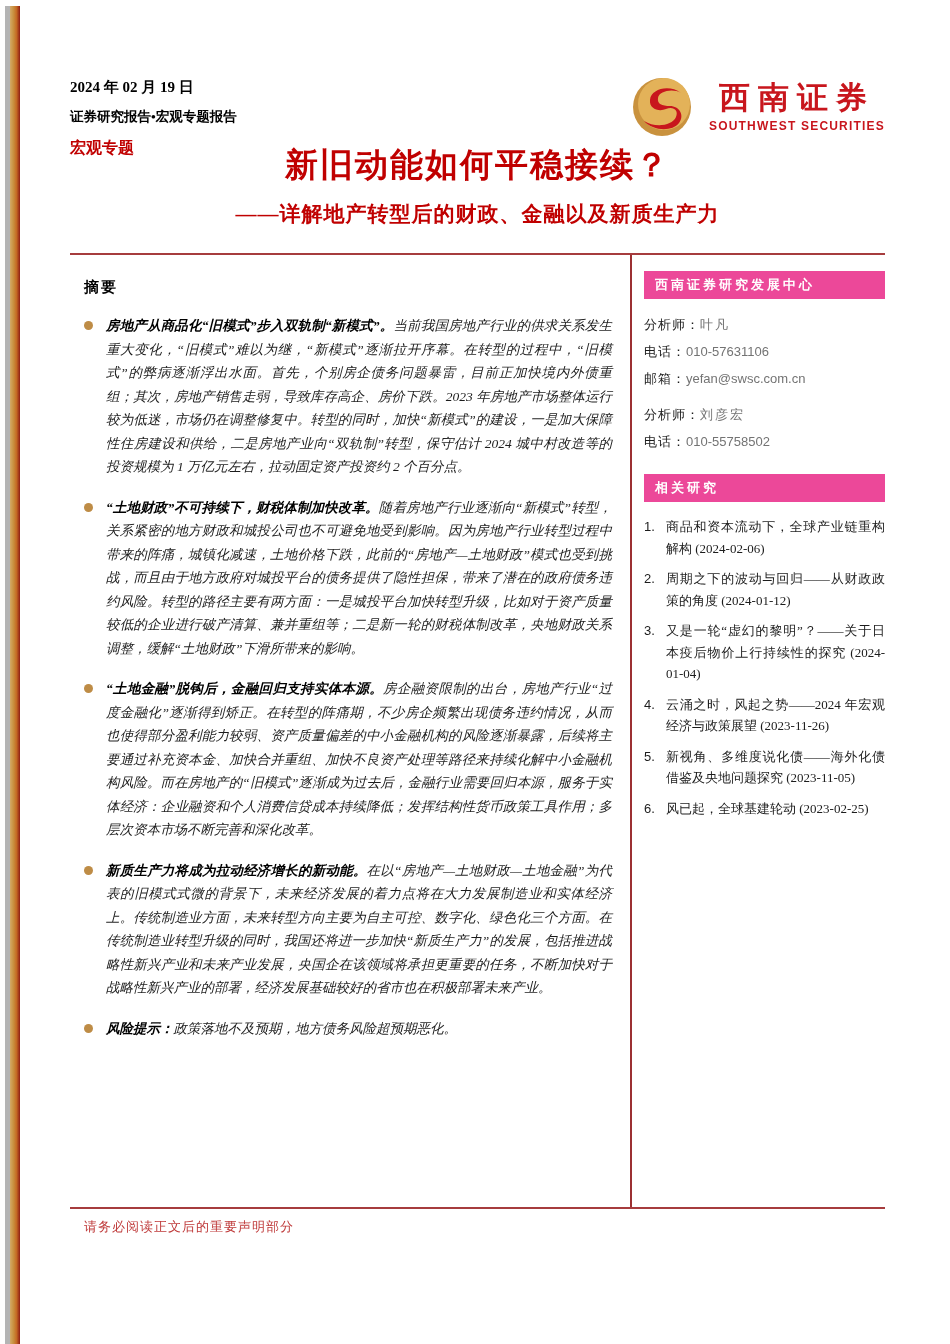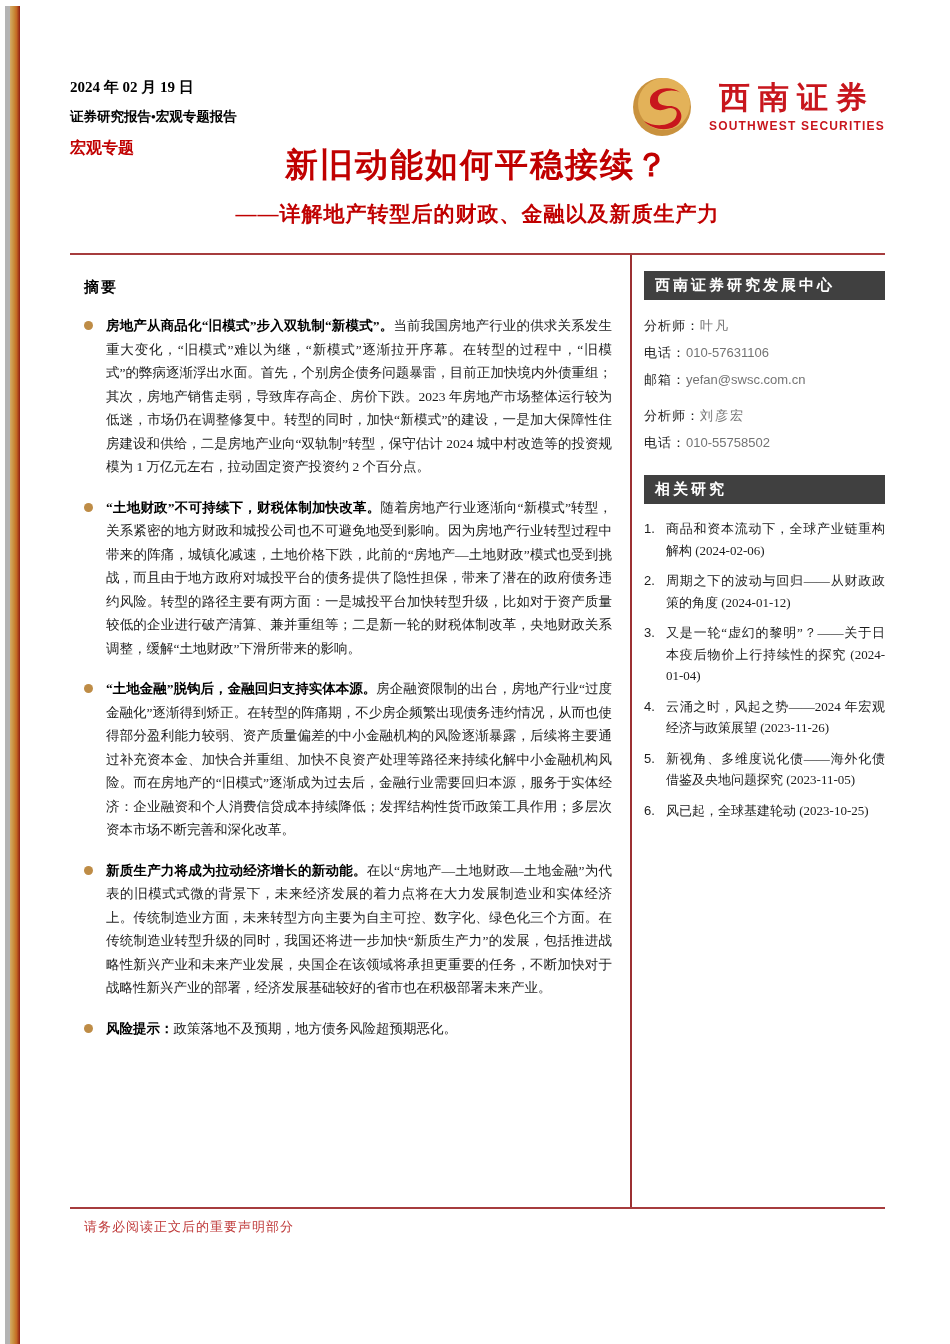--- a/index.html
+++ b/index.html
@@ -45,25 +45,25 @@
   
   .columns { display:flex; height:952px; }
   .content { flex:0 0 560px; padding:9px 18px 0 14px; }
   .vdivider { width:2px; background:#9c3032; height:100%; flex:0 0 2px; }
   .sidebar { flex:1; padding-left:12px; }
 
   .abstract-heading { font-size:15px; font-weight:bold; color:#000; margin-top:14px; letter-spacing:2px; }
 
   .bullet { display:flex; margin-top:17px; }
   .bullet-dot { flex:0 0 9px; width:9px; height:9px; border-radius:50%; background:#be8c46; margin-top:7px; margin-right:13px; }
-  .bullet-text { font-size:13.5px; line-height:23.5px; text-align:justify; color:#1c1c1c; }
+  .bullet-text { font-size:13.5px; line-height:23.5px; text-align:justify; color:#1c1c1c;font-style:italic; }
   .bullet-lead { font-weight:bold; color:#000; }
 
   
-  .side-box { background:#404040; color:#ffffff; font-size:15px; font-weight:bold;
+  .side-box { background:#ec4899; color:#ffffff; font-size:13px; font-weight:bold;
               padding:5px 11px; letter-spacing:3px; margin-top:16px; }
   .side-box.related-box { margin-top:22px; }
   .analyst { margin-top:15px; margin-bottom:4px; }
   .a-row { font-size:13px; line-height:21px; margin-bottom:6px; color:#1c1c1c; }
   .a-label { letter-spacing:1px; }
   .a-value { font-family:"Liberation Sans", sans-serif; font-size:13px; color:#737373; }
   .analyst .name { font-family:"Liberation Serif", serif; letter-spacing:2px; }
 
   .related-list { margin-top:14px; }
   .rel-item { display:flex; font-size:13px; line-height:21.5px; margin-bottom:9px; color:#1c1c1c; }
@@ -175,21 +175,21 @@
           <div class="rel-item">
               <span class="rel-num">4.</span>
               <span class="rel-text">云涌之时，风起之势——2024 年宏观经济与政策展望  (2023-11-26)</span>
             </div>
           <div class="rel-item">
               <span class="rel-num">5.</span>
               <span class="rel-text">新视角、多维度说化债——海外化债借鉴及央地问题探究  (2023-11-05)</span>
             </div>
           <div class="rel-item">
               <span class="rel-num">6.</span>
-              <span class="rel-text">风已起，全球基建轮动  (2023-10-25)</span>
+              <span class="rel-text">风已起，全球基建轮动  (2023-02-25)</span>
             </div>
         </div>
       </div>
 
     </div>
 
     <div class="rule rule-bottom"></div>
     <div class="footer-text">请务必阅读正文后的重要声明部分</div>
 
   </div>

